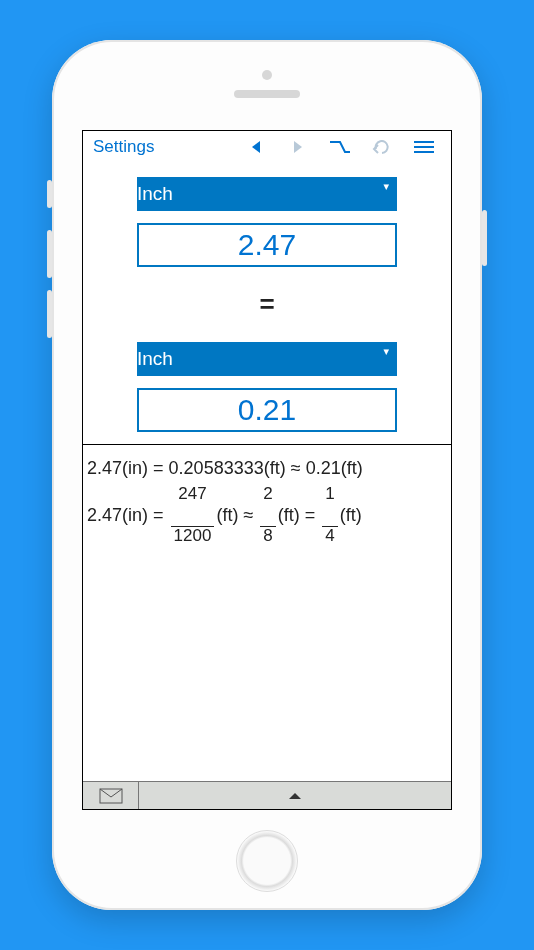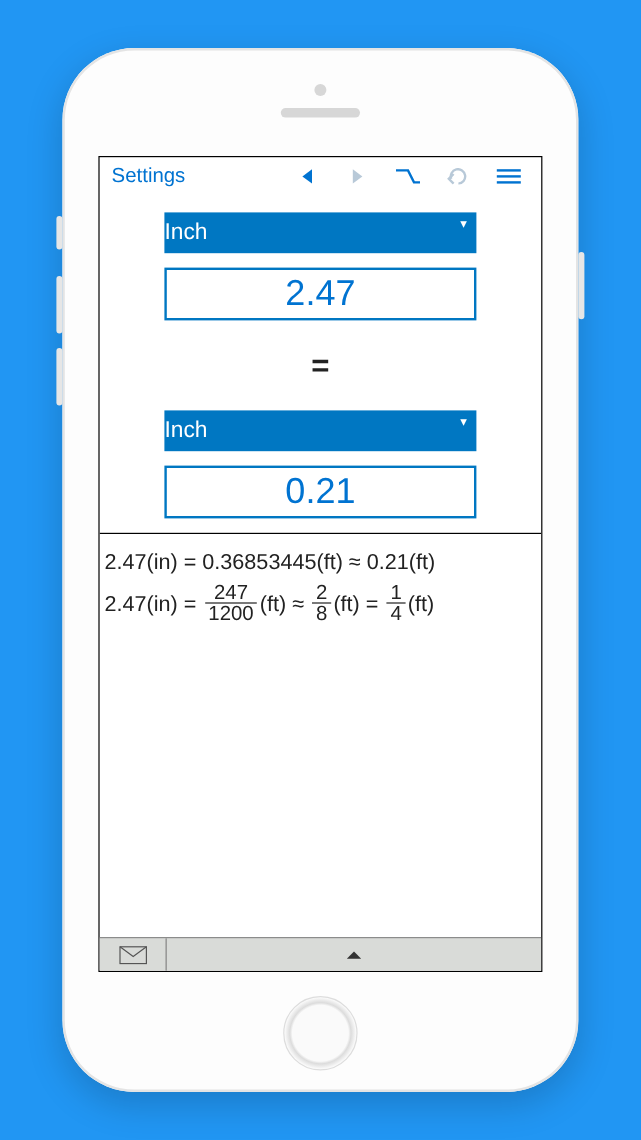--- a/index.html
+++ b/index.html
@@ -109,21 +109,21 @@
     border-top: 1px solid #000;
     padding: 6px 4px 0;
     font-size: 18px;
     color:#222;
     line-height: 1.9;
     flex: 1;
   }
   .details .row { display:flex; align-items:center; flex-wrap:nowrap; white-space:nowrap; }
   .frac {
     display:inline-flex; flex-direction:column; align-items:center;
-    line-height:1; font-size:17px; vertical-align:middle; margin:0 2px;
+    line-height:1; font-size:17px; vertical-align:middle; margin:0 2px;gap:24px;
   }
   .frac .n { padding:0 3px; }
   .frac .d { border-top:1.5px solid #222; padding:0 3px; }
 
   
   .bottombar {
     height: 28px;
     display: flex;
     border-top: 1px solid #777;
     background:#d9dbd8;
@@ -200,21 +200,21 @@
       <div class="value-box">
         <span>0.21</span>
       </div>
     </div>
 
     <div class="details">
       <div class="row">
         <span>2.47</span>
         <span>(in)</span>&nbsp;
         <span>=</span>&nbsp;
-        <span>0.36853445</span>
+        <span>0.20583333</span>
         <span>(ft)</span>&nbsp;
         <span>≈</span>&nbsp;
         <span>0.21</span>
         <span>(ft)</span>
       </div>
       <div class="row">
         <span>2.47</span>
         <span>(in)</span>&nbsp;
         <span>=</span>&nbsp;
         <span class="frac">

